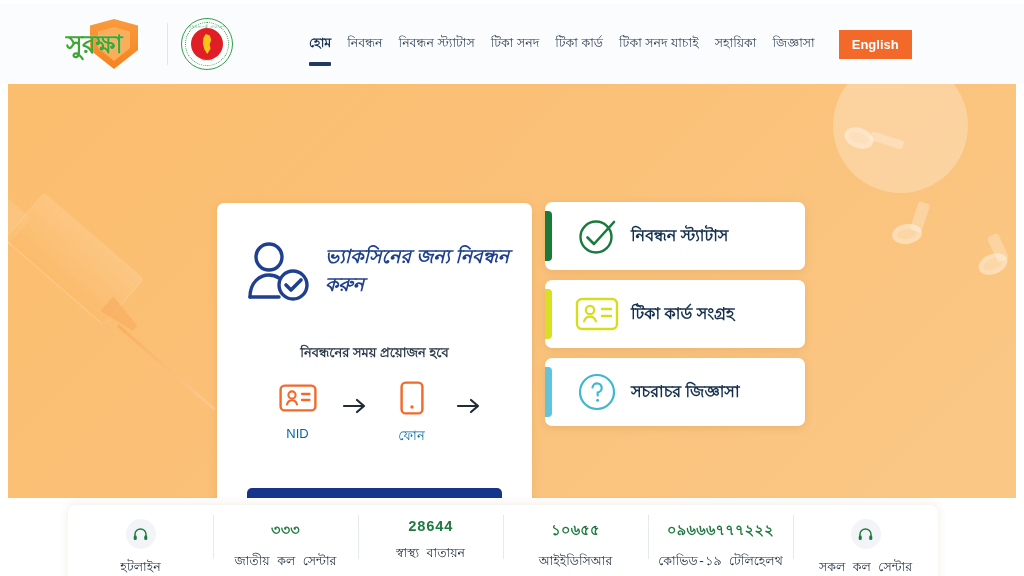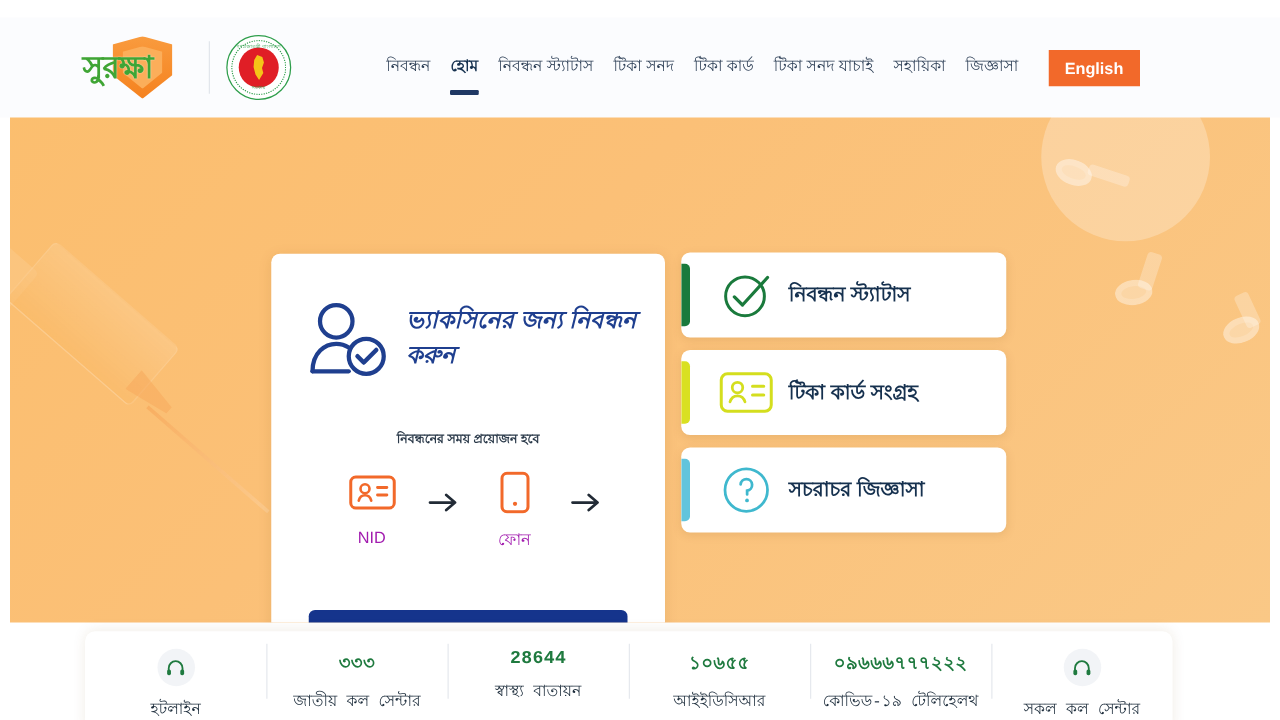--- a/index.html
+++ b/index.html
@@ -6,21 +6,21 @@
   html, body {
     width: 1024px; height: 576px;
     overflow: hidden;
     font-family: "Liberation Sans", "DejaVu Sans", sans-serif;
     background: #ffffff;
   }
   .page { position: relative; width: 1024px; height: 576px; background: #fff; }
 
   
   .header {
-    position: absolute; top: 14px; left: 0; width: 1024px; height: 80px;
+    position: absolute; top: 4px; left: 0; width: 1024px; height: 80px;
     background: #fbfcfe; display: flex; align-items: center;
     z-index: 40;
   }
   .brand { display: flex; align-items: center; margin-left: 62px; }
   .logo-surokkha { position: relative; width: 95px; height: 52px; display: flex; align-items: center; }
   .shield {
     position: absolute; left: 28px; top: 1px; width: 48px; height: 50px;
     background: linear-gradient(180deg,#F99B3E 0%, #F5821F 100%);
     clip-path: polygon(50% 0%, 100% 13%, 100% 62%, 50% 100%, 0% 62%, 0% 13%);
     border-radius: 6px;
@@ -136,29 +136,29 @@
     box-shadow: 0 2px 10px rgba(120,80,20,.13);
     overflow: hidden; z-index: 5;
   }
   .mc-top { display: flex; align-items: center; padding: 38px 0 0 28px; font-style: italic; }
   .user-icon { width: 66px; height: 60px; position: relative; flex: none; }
   .mc-title {
     margin-left: 14px; font-size: 19px; line-height: 1.48;
     color: #1F3F8F; font-weight: 600;
   }
   .mc-sub {
-    text-align: center; font-size: 10px; color: #2b3a4a; margin-top: 42px; font-weight: 600;
+    text-align: center; font-size: 13px; color: #2b3a4a; margin-top: 42px; font-weight: 600;
   }
   .steps {
     display: flex; align-items: flex-start; justify-content: center;
     gap: 0px; margin-top: 14px;
   }
   .step { width: 74px; text-align: center; }
   .step-ico { height: 40px; display: flex; align-items: center; justify-content: center; }
-  .step-label { font-size: 13px; color: #a21caf; margin-top: 8px; }
+  .step-label { font-size: 13px; color: #0369a1; margin-top: 8px; }
   .arrow {
     width: 40px; display: flex; align-items: center; justify-content: center;
     height: 40px; margin-top: 8px; color: #222b36;
   }
   .cta-btn {
     position: absolute; left: 30px; right: 30px; bottom: -14px; height: 36px;
     background: #15348C; border-radius: 5px; border: none;
     color: #fff; font-size: 14px; cursor: pointer;
   }
 
@@ -218,22 +218,22 @@
       <div class="govt-seal">
         <div class="seal-text-top">গণপ্রজাতন্ত্রী বাংলাদেশ</div>
         <div class="govt-inner">
           <div class="govt-map"></div>
         </div>
         <div class="seal-text-bottom">সরকার</div>
       </div>
     </div>
 
     <div class="nav" id="nav-container">
+        <div class="nav-item active">হোম</div>
         <div class="nav-item">নিবন্ধন</div>
-        <div class="nav-item active">হোম</div>
         <div class="nav-item">নিবন্ধন স্ট্যাটাস</div>
         <div class="nav-item">টিকা সনদ</div>
         <div class="nav-item">টিকা কার্ড</div>
         <div class="nav-item">টিকা সনদ যাচাই</div>
         <div class="nav-item">সহায়িকা</div>
         <div class="nav-item">জিজ্ঞাসা</div>
       </div>
 
     <button class="lang-btn">English</button>
   </div>

